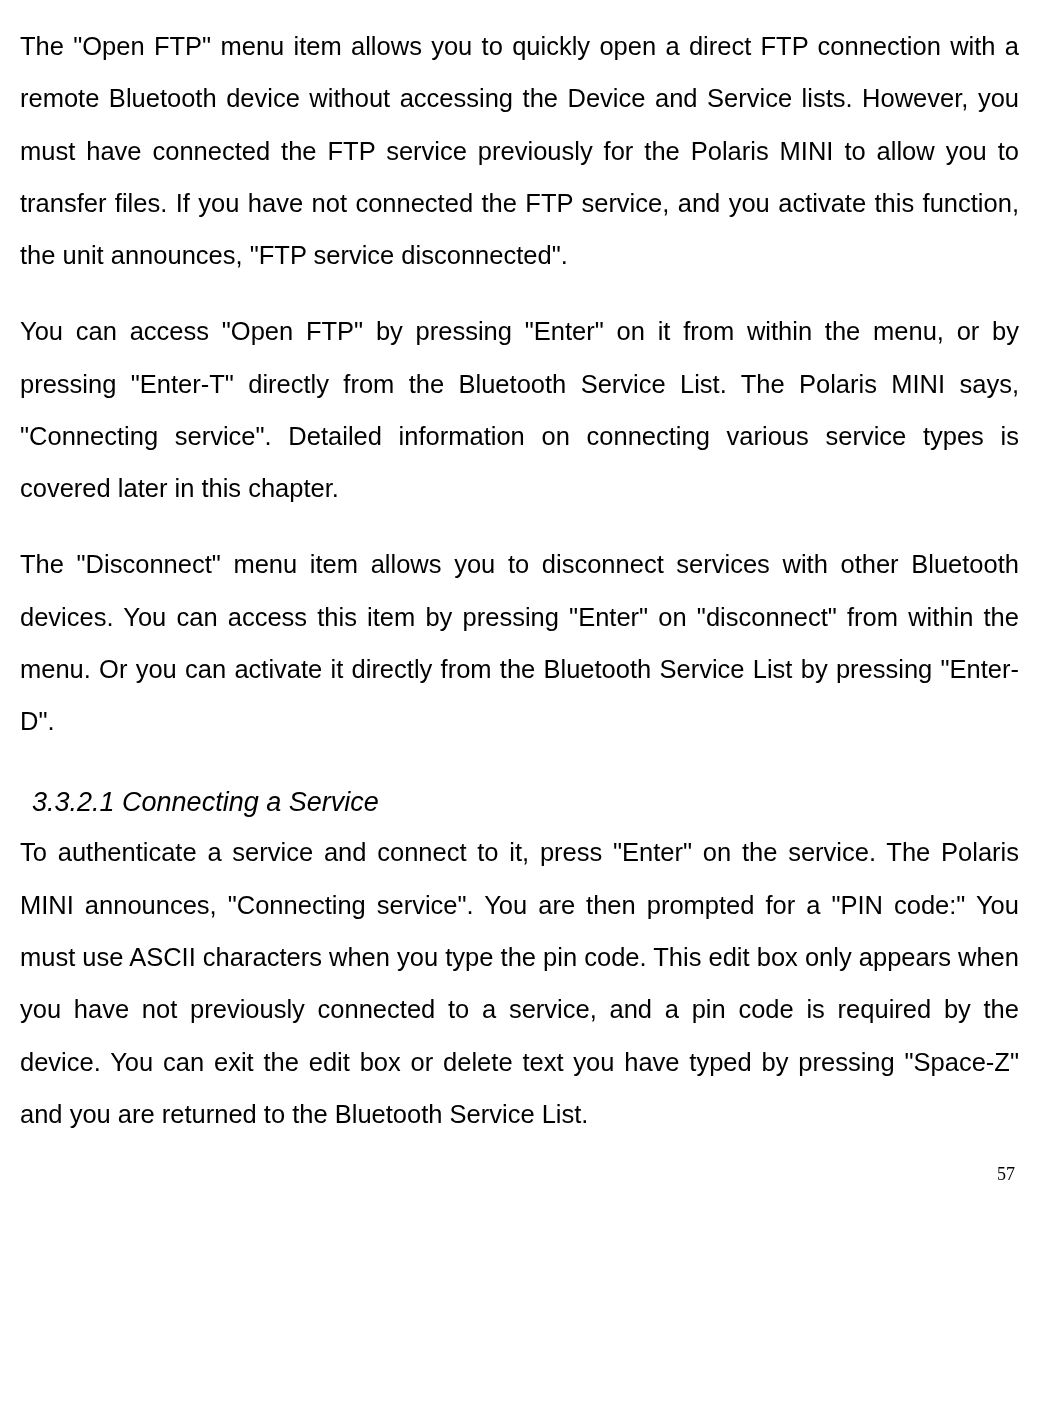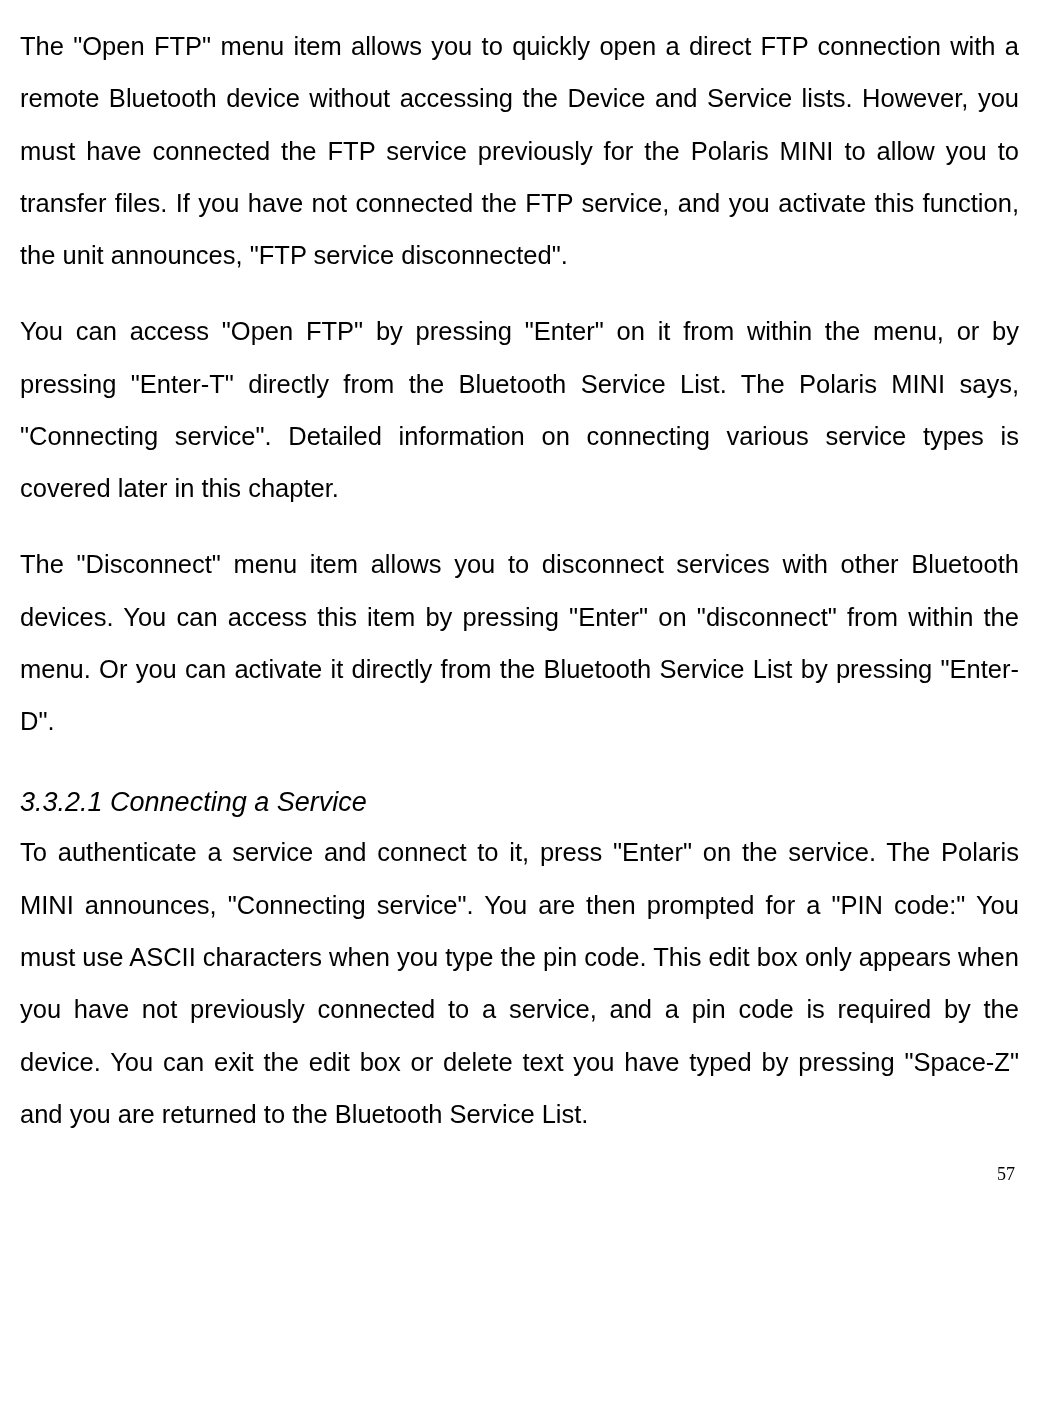--- a/index.html
+++ b/index.html
@@ -17,21 +17,21 @@
     .body-paragraph {
       font-size: 25.5px;
       line-height: 2.05;
       text-align: justify;
       margin: 0 0 24px 0;
     }
     .section-heading {
       font-size: 27px;
       font-style: italic;
       font-weight: normal;
-      margin: 40px 0 8px 0;
+      margin: 40px 0 8px 12px;
     }
     .page-number {
       text-align: right;
       font-family: "Times New Roman", Times, serif;
       font-size: 18px;
       padding-right: 4px;
       margin-top: 2px;
     }
   </style>
 </head>

